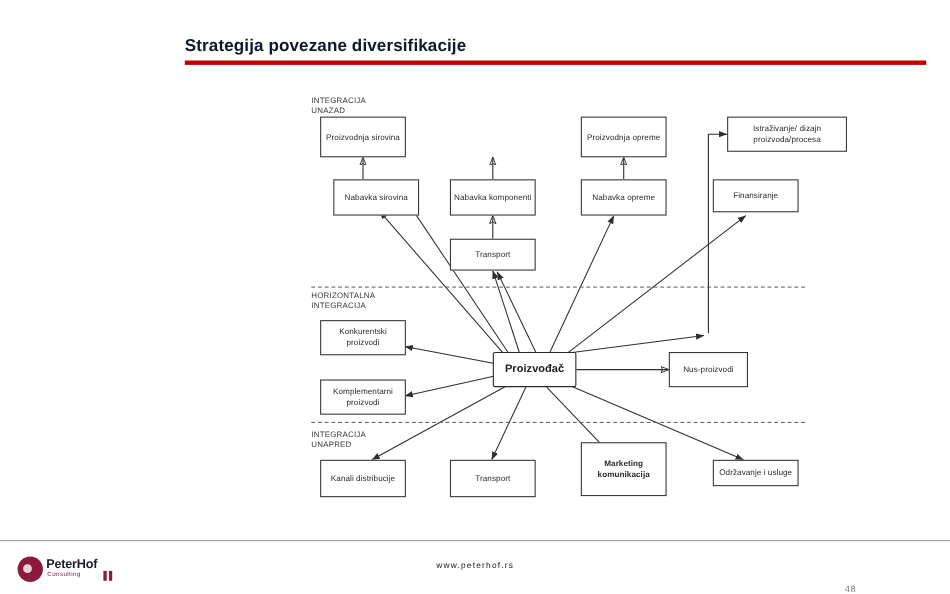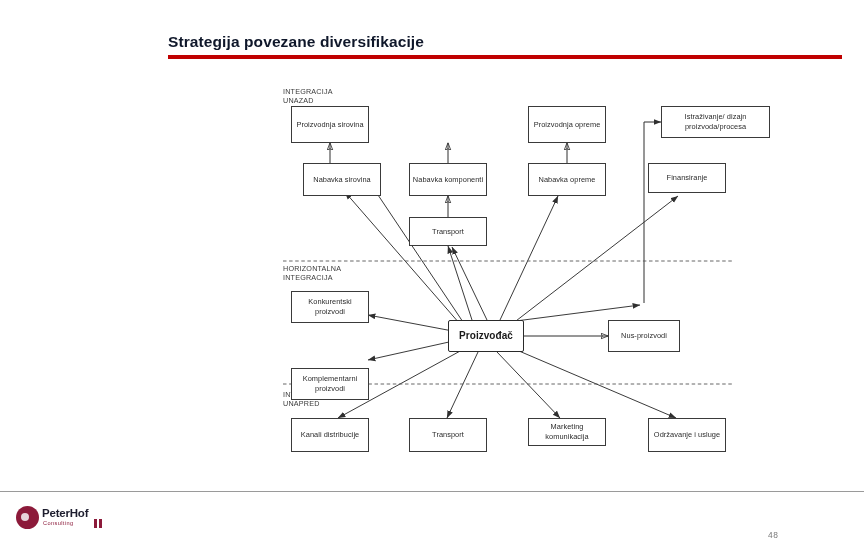--- a/index.html
+++ b/index.html
@@ -167,40 +167,41 @@
     <div class="node" style="left:409px;top:163px;width:78px;height:33px;">Nabavka
 komponenti</div>
     <div class="node" style="left:528px;top:163px;width:78px;height:33px;">Nabavka
 opreme</div>
     <div class="node" style="left:648px;top:163px;width:78px;height:30px;">Finansiranje</div>
 
     <div class="node" style="left:409px;top:217px;width:78px;height:29px;">Transport</div>
 
     <div class="node" style="left:291px;top:291px;width:78px;height:32px;">Konkurentski
 proizvodi</div>
-    <div class="node" style="left:291px;top:345px;width:78px;height:32px;margin-top:23px;">Komplementarni
+    <div class="node" style="left:291px;top:345px;width:78px;height:32px;">Komplementarni
 proizvodi</div>
 
     <div class="node center" style="left:448px;top:320px;width:76px;height:32px;">Proizvođač</div>
 
     <div class="node" style="left:608px;top:320px;width:72px;height:32px;">Nus-proizvodi</div>
 
     <div class="node" style="left:291px;top:418px;width:78px;height:34px;">Kanali
 distribucije</div>
     <div class="node" style="left:409px;top:418px;width:78px;height:34px;">Transport</div>
-    <div class="node" style="left:528px;top:418px;width:78px;height:28px;">Marketing
+    <div class="node" style="left:528px;top:402px;width:78px;height:49px;font-weight:bold;">Marketing
 komunikacija</div>
-    <div class="node" style="left:648px;top:418px;width:78px;height:34px;">Održavanje i
+    <div class="node" style="left:648px;top:418px;width:78px;height:24px;">Održavanje i
 usluge</div>
   </div>
 
   <div class="footer-rule"></div>
 
   <div class="logo">
     <div class="logo-circle"></div>
     <div class="logo-dot"></div>
     <div class="logo-name">PeterHof</div>
     <div class="logo-sub">Consulting</div>
     <div class="logo-bars"><i></i><i></i></div>
   </div>
 
+  <div class="site">www.peterhof.rs</div>
   <div class="pageno">48</div>
 </div>
 
 </body></html>

